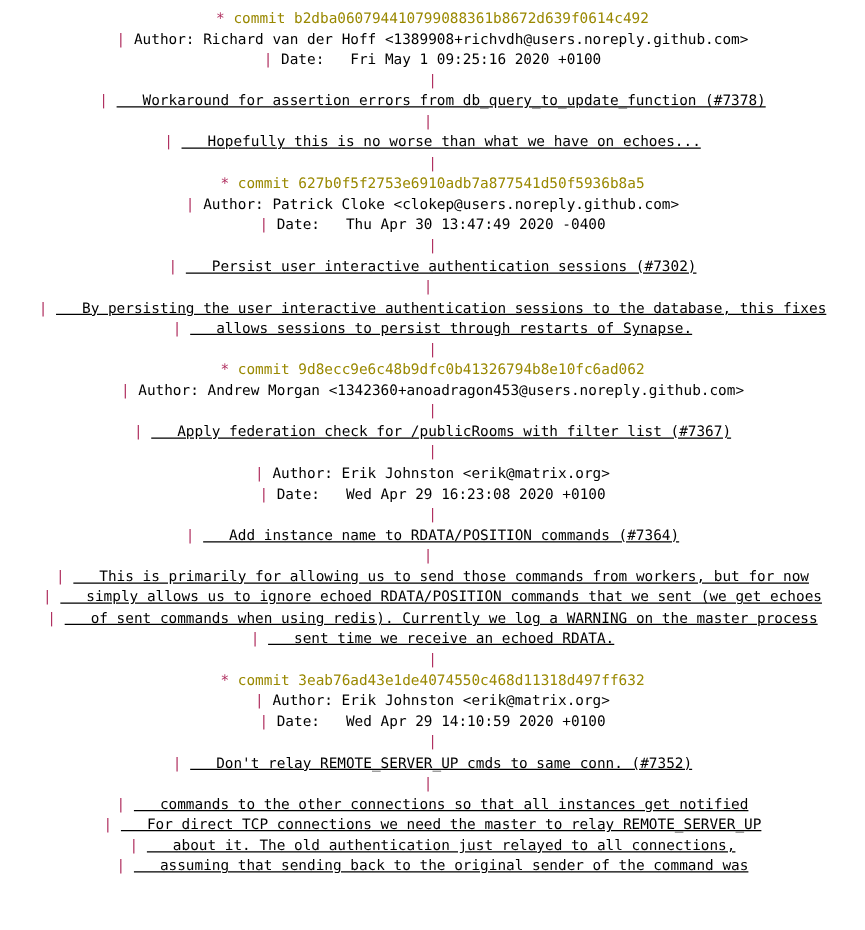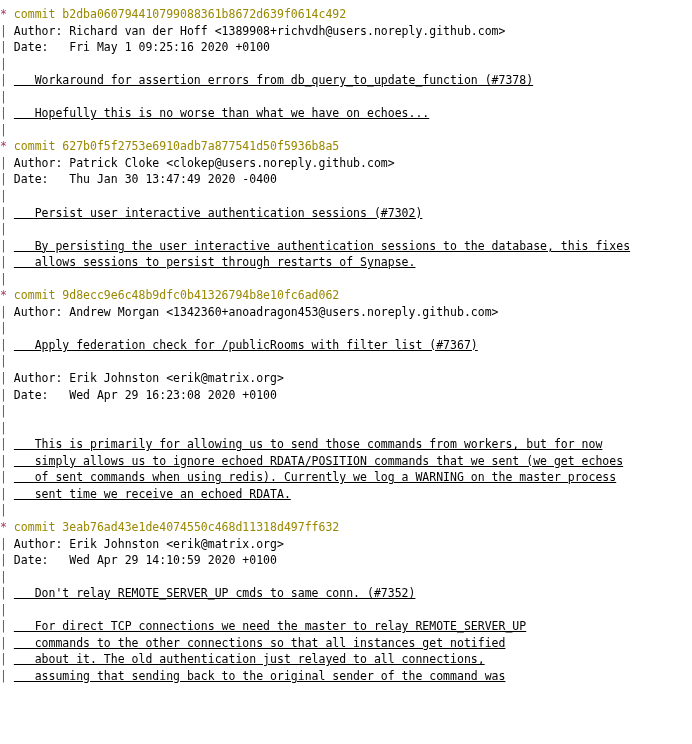--- a/index.html
+++ b/index.html
@@ -15,20 +15,21 @@
     font-size: 11.5px;
     line-height: 16.55px;
     color: #000000;
   }
   #log {
     padding: 6px 0 0 0;
   }
   .line {
     white-space: pre;
     height: 16.55px;
+    text-align: center;
   }
   .graph {
     color: #b03060;
     display: inline;
   }
   .graph-star {
     color: #b03060;
   }
   .commit-kw {
     color: #998800;
@@ -51,44 +52,45 @@
     <div class="line"><span class="graph-star">* </span><span class="commit-kw">commit </span><span class="commit-hash">b2dba060794410799088361b8672d639f0614c492</span></div>
     <div class="line"><span class="graph">| </span><span class="plain">Author: Richard van der Hoff &lt;1389908+richvdh@users.noreply.github.com&gt;</span></div>
     <div class="line"><span class="graph">| </span><span class="plain">Date:   Fri May 1 09:25:16 2020 +0100</span></div>
     <div class="line"><span class="graph">|</span></div>
     <div class="line"><span class="graph">| </span><span class="body-text">   Workaround for assertion errors from db_query_to_update_function (#7378)</span></div>
     <div class="line"><span class="graph">| </span><span class="body-text"></span></div>
     <div class="line"><span class="graph">| </span><span class="body-text">   Hopefully this is no worse than what we have on echoes...</span></div>
     <div class="line"><span class="graph">|</span></div>
     <div class="line"><span class="graph-star">* </span><span class="commit-kw">commit </span><span class="commit-hash">627b0f5f2753e6910adb7a877541d50f5936b8a5</span></div>
     <div class="line"><span class="graph">| </span><span class="plain">Author: Patrick Cloke &lt;clokep@users.noreply.github.com&gt;</span></div>
-    <div class="line"><span class="graph">| </span><span class="plain">Date:   Thu Jan 30 13:47:49 2020 -0400</span></div>
+    <div class="line"><span class="graph">| </span><span class="plain">Date:   Thu Apr 30 13:47:49 2020 -0400</span></div>
     <div class="line"><span class="graph">|</span></div>
     <div class="line"><span class="graph">| </span><span class="body-text">   Persist user interactive authentication sessions (#7302)</span></div>
     <div class="line"><span class="graph">| </span><span class="body-text"></span></div>
     <div class="line"><span class="graph">| </span><span class="body-text">   By persisting the user interactive authentication sessions to the database, this fixes</span></div>
     <div class="line"><span class="graph">| </span><span class="body-text">   allows sessions to persist through restarts of Synapse.</span></div>
     <div class="line"><span class="graph">|</span></div>
     <div class="line"><span class="graph-star">* </span><span class="commit-kw">commit </span><span class="commit-hash">9d8ecc9e6c48b9dfc0b41326794b8e10fc6ad062</span></div>
     <div class="line"><span class="graph">| </span><span class="plain">Author: Andrew Morgan &lt;1342360+anoadragon453@users.noreply.github.com&gt;</span></div>
     <div class="line"><span class="graph">|</span></div>
     <div class="line"><span class="graph">| </span><span class="body-text">   Apply federation check for /publicRooms with filter list (#7367)</span></div>
     <div class="line"><span class="graph">|</span></div>
     <div class="line"><span class="graph">| </span><span class="plain">Author: Erik Johnston &lt;erik@matrix.org&gt;</span></div>
     <div class="line"><span class="graph">| </span><span class="plain">Date:   Wed Apr 29 16:23:08 2020 +0100</span></div>
     <div class="line"><span class="graph">|</span></div>
+    <div class="line"><span class="graph">| </span><span class="body-text">   Add instance name to RDATA/POSITION commands (#7364)</span></div>
     <div class="line"><span class="graph">| </span><span class="body-text"></span></div>
     <div class="line"><span class="graph">| </span><span class="body-text">   This is primarily for allowing us to send those commands from workers, but for now</span></div>
     <div class="line"><span class="graph">| </span><span class="body-text">   simply allows us to ignore echoed RDATA/POSITION commands that we sent (we get echoes</span></div>
     <div class="line"><span class="graph">| </span><span class="body-text">   of sent commands when using redis). Currently we log a WARNING on the master process</span></div>
     <div class="line"><span class="graph">| </span><span class="body-text">   sent time we receive an echoed RDATA.</span></div>
     <div class="line"><span class="graph">|</span></div>
     <div class="line"><span class="graph-star">* </span><span class="commit-kw">commit </span><span class="commit-hash">3eab76ad43e1de4074550c468d11318d497ff632</span></div>
     <div class="line"><span class="graph">| </span><span class="plain">Author: Erik Johnston &lt;erik@matrix.org&gt;</span></div>
     <div class="line"><span class="graph">| </span><span class="plain">Date:   Wed Apr 29 14:10:59 2020 +0100</span></div>
     <div class="line"><span class="graph">|</span></div>
     <div class="line"><span class="graph">| </span><span class="body-text">   Don't relay REMOTE_SERVER_UP cmds to same conn. (#7352)</span></div>
     <div class="line"><span class="graph">| </span><span class="body-text"></span></div>
+    <div class="line"><span class="graph">| </span><span class="body-text">   commands to the other connections so that all instances get notified</span></div>
     <div class="line"><span class="graph">| </span><span class="body-text">   For direct TCP connections we need the master to relay REMOTE_SERVER_UP</span></div>
-    <div class="line"><span class="graph">| </span><span class="body-text">   commands to the other connections so that all instances get notified</span></div>
     <div class="line"><span class="graph">| </span><span class="body-text">   about it. The old authentication just relayed to all connections,</span></div>
     <div class="line"><span class="graph">| </span><span class="body-text">   assuming that sending back to the original sender of the command was</span></div>
   </div>
 
 </body></html>

